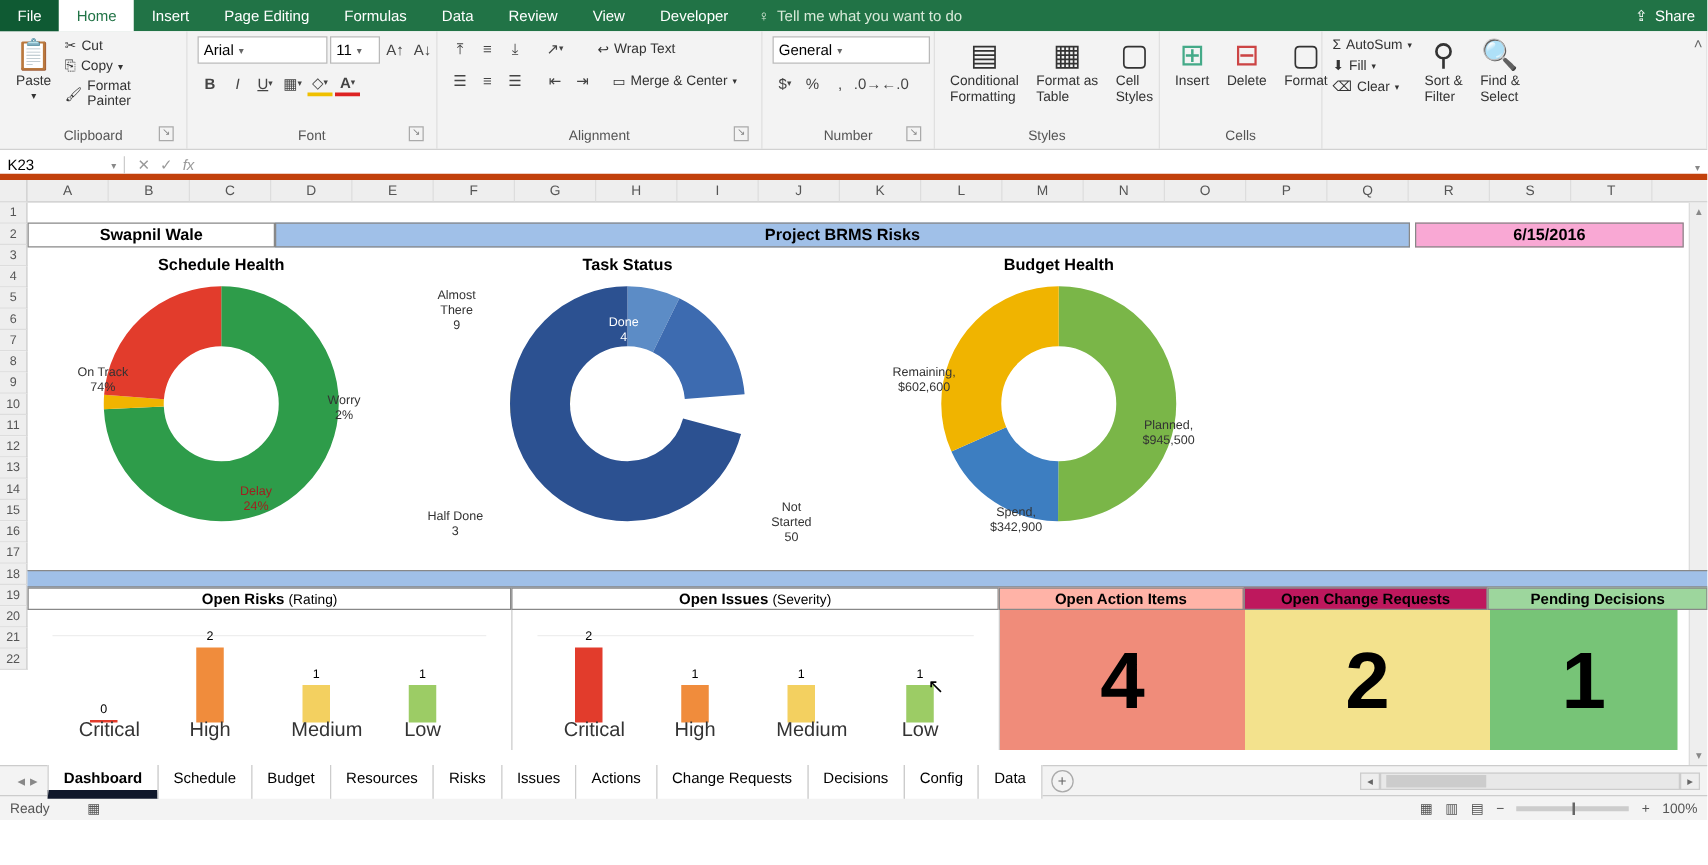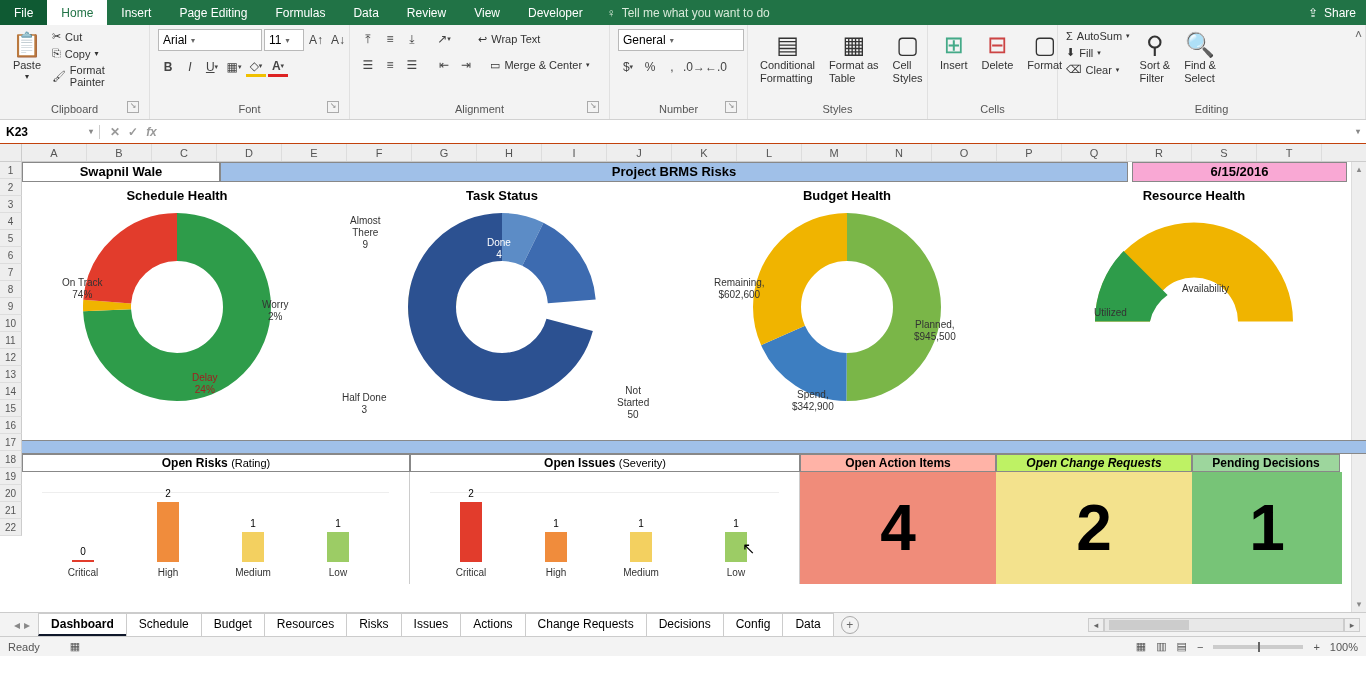--- a/index.html
+++ b/index.html
@@ -24,75 +24,75 @@
 .row-btns { display: flex; flex-direction: column; gap: 2px; }
 .small-btn { display: flex; align-items: center; gap: 4px; font-size: 11px; color: #333; padding: 1px 0; }
 .toolbar-row { display: flex; gap: 2px; align-items: center; }
 .combo { border: 1px solid #b9b9b9; background: #fff; height: 22px; display: flex; align-items: center; padding: 0 4px; font-size: 12px; }
 .dd-arrow::after { content: "▾"; font-size: 8px; margin-left: 4px; color: #666; }
 .sq { width: 20px; height: 20px; display: flex; align-items: center; justify-content: center; font-size: 12px; color: #444; }
 .font-color { border-bottom: 3px solid #d22; }
 .fill-color { border-bottom: 3px solid #f0c000; }
 
 
-.fx-row { display: flex; height: 24px; border-bottom: 1px solid #c2410c; align-items: center; background: #fff; font-weight: bold; }
+.fx-row { display: flex; height: 24px; border-bottom: 5px solid #c2410c; align-items: flex-end; background: #fff; }
 .name-box { width: 100px; border-right: 1px solid #ccc; padding: 0 6px; font-size: 12px; display:flex; align-items:center; justify-content:space-between;}
 .fx-controls { display: flex; gap: 8px; padding: 0 10px; color: #999; }
 .fx-bar { flex: 1; padding: 0 6px; }
 
 
 .sheet { position: relative; height: 468px; background: #fff; }
 .col-headers { display: flex; height: 18px; background: #eee; border-bottom: 1px solid #ccc; }
 .row-headers { position: absolute; left: 0; top: 18px; width: 22px; }
 .row-hdr { height: 17px; border-bottom: 1px solid #ddd; border-right: 1px solid #ccc; text-align: center; font-size: 10px; color: #555; background: #eee; line-height: 17px;}
 .corner { width: 22px; border-right: 1px solid #ccc; background: #eee;}
 .col-hdr { width: 65px; border-right: 1px solid #ddd; text-align: center; font-size: 11px; color: #555; line-height: 18px;}
 
 
 .dash { position: absolute; left: 22px; top: 18px; right: 0; }
-.title-row { display: flex; height: 20px; }
+.title-row { display: flex; height: 20px; margin-top: 16px; }
 .title-cell { border: 1px solid #888; text-align: center; font-weight: bold; font-size: 13px; line-height: 18px;}
 .owner { width: 198px; background: #fff; }
 .project { width: 908px; background: #a0c0e8; }
 .date { width: 215px; background: #f9a8d4; }
 
 .charts-row { display: flex; height: 258px; padding-top: 6px; gap: 0; }
 .chart-panel { flex: 1; position: relative; }
 .chart-title { text-align: center; font-weight: bold; font-size: 13px; margin-bottom: 4px;}
 .donut-wrap { position: relative; width: 100%; height: 230px; }
 svg { display: block; margin: 0 auto; }
 .donut-label { position: absolute; font-size: 10px; color: #333; text-align: center; line-height: 1.2; }
 
 .divider-row { height: 14px; background: #a0c0e8; border-top: 1px solid #888; border-bottom: 1px solid #888; }
 
 .metrics-row { display: flex; height: 18px; }
 .metric-hdr { border: 1px solid #888; text-align: center; font-size: 12px; line-height: 17px; font-weight: bold;}
 .metric-hdr .sub { font-weight: normal; font-size: 11px;}
 .mh-risks { width: 388px; }
 .mh-issues { width: 390px; }
 .mh-actions { width: 196px; background: #ffb3a7;}
-.mh-changes { width: 196px; background: #bef264; font-style: italic;}
-.mh-decisions { width: 148px; background: #9dd69d;}
+.mh-changes { width: 196px; background: #be185d;}
+.mh-decisions { width: 176px; background: #9dd69d;}
 
 .metrics-body { display: flex; height: 112px;}
 .bar-chart { position: relative; border-right: 1px solid #ccc;}
 .bar-track { position: absolute; bottom: 22px; left: 20px; right: 20px; height: 70px; border-top: 1px solid #eee;}
 .bar { position: absolute; bottom: 0; width: 22px; }
-.bar-lbl { position: absolute; font-size: 10px; color:#333; text-align:center; width: 40px; bottom: -16px; left: -9px;}
+.bar-lbl { position: absolute; font-size: 16px; color:#333; text-align:center; width: 40px; bottom: -16px; left: -9px;}
 .bar-val { position: absolute; top: -14px; left: 0; width: 22px; text-align: center; font-size: 10px;}
 .big-number { flex: 0 0 auto; display:flex; align-items:center; justify-content:center; font-size: 64px; font-weight: bold;}
 .card-actions { width: 196px; background: #f08c7a;}
 .card-changes { width: 196px; background: #f3e28d;}
 .card-decisions { width: 150px; background: #77c477;}
 
 
 .sheet-tabs { display:flex; height: 24px; background:#f3f3f3; border-top:1px solid #ccc; align-items:center; padding-left: 6px; gap:0; }
 .nav-arrows { display:flex; gap:4px; padding: 0 8px; color:#888;}
 .stab { padding: 3px 12px; border: 1px solid #ccc; border-bottom: none; background:#fff; font-size:12px; margin-right:-1px; cursor:pointer;}
-.stab.active { border-bottom: 2px solid #0f172a; font-weight: bold;}
+.stab.active { border-bottom: 7px solid #0f172a; font-weight: bold;}
 .add-sheet { margin-left: 8px; width:18px; height:18px; border:1px solid #aaa; border-radius:50%; text-align:center; line-height:16px; color:#666;}
 .h-scroll { margin-left: auto; display:flex; align-items:center; padding-right: 6px;}
 .h-scroll .track { width: 240px; height: 14px; background:#e8e8e8; border:1px solid #ccc; position:relative;}
 .h-scroll .thumb { position:absolute; left:4px; top:1px; width:80px; height:10px; background:#ccc;}
 .sb-btn { width:16px; height:14px; border:1px solid #ccc; background:#eee; text-align:center; font-size:9px; line-height:12px; color:#666;}
 
 
 .status { display:flex; height: 20px; background:#f3f3f3; border-top:1px solid #ccc; align-items:center; padding: 0 8px; font-size:11px; color:#555;}
 .status .right { margin-left:auto; display:flex; align-items:center; gap:10px;}
 .zoom-track { width: 90px; height:4px; background:#ccc; position:relative;}
@@ -293,21 +293,20 @@
           <span class="glyph">⚲</span>
           <span style="white-space:pre">Sort &amp;
 Filter</span>
         </div>
       <div class="big-btn">
           <span class="glyph">🔍</span>
           <span style="white-space:pre">Find &amp;
 Select</span>
         </div>
     </div>
-    <div class="group-label"><span>Editing</span></div>
   </div>
 </div>
 
 <div class="fx-row">
   <div class="name-box">
       <span>K23</span>
       <span style="font-size:8px;color:#888">▾</span>
     </div>
   <div class="fx-controls">
     <span>✕</span>
@@ -421,31 +420,20 @@
             <circle cx="50" cy="50" r="35" fill="none" stroke="#7ab648" stroke-width="24" stroke-dasharray="110 220" transform="rotate(-90 50 50)"></circle>
             <circle cx="50" cy="50" r="35" fill="none" stroke="#3d7ec1" stroke-width="24" stroke-dasharray="40 220" stroke-dashoffset="-110" transform="rotate(-90 50 50)"></circle>
             <circle cx="50" cy="50" r="35" fill="none" stroke="#f0b400" stroke-width="24" stroke-dasharray="70 220" stroke-dashoffset="-150" transform="rotate(-90 50 50)"></circle>
           </svg>
           <div class="donut-label" style="left:242px;top:112px"><span>Planned,</span><br><span>$945,500</span></div>
           <div class="donut-label" style="left:120px;top:182px"><span>Spend,</span><br><span>$342,900</span></div>
           <div class="donut-label" style="left:42px;top:70px"><span>Remaining,</span><br><span>$602,600</span></div>
         </div>
       </div>
 
-      <div class="chart-panel" style="flex:1">
-        <div class="chart-title">Resource Health</div>
-        <div class="donut-wrap">
-          <svg width="220" height="130" viewBox="0 0 100 55">
-            <path d="M5 50 A45 45 0 0 1 95 50 L70 50 A20 20 0 0 0 30 50 Z" fill="#f0b400"></path>
-            <path d="M5 50 A45 45 0 0 1 18 18 L38 38 A20 20 0 0 0 30 50 Z" fill="#2e9c4a"></path>
-          </svg>
-          <div class="donut-label" style="left:160px;top:76px"><span>Availability</span></div>
-          <div class="donut-label" style="left:72px;top:100px"><span>Utilized</span></div>
-        </div>
-      </div>
     </div>
 
     <div class="divider-row"></div>
 
     <div class="metrics-row">
       <div class="metric-hdr mh-risks"><span>Open Risks</span> <span class="sub">(Rating)</span></div>
       <div class="metric-hdr mh-issues"><span>Open Issues</span> <span class="sub">(Severity)</span></div>
       <div class="metric-hdr mh-actions">Open Action Items</div>
       <div class="metric-hdr mh-changes">Open Change Requests</div>
       <div class="metric-hdr mh-decisions">Pending Decisions</div>

